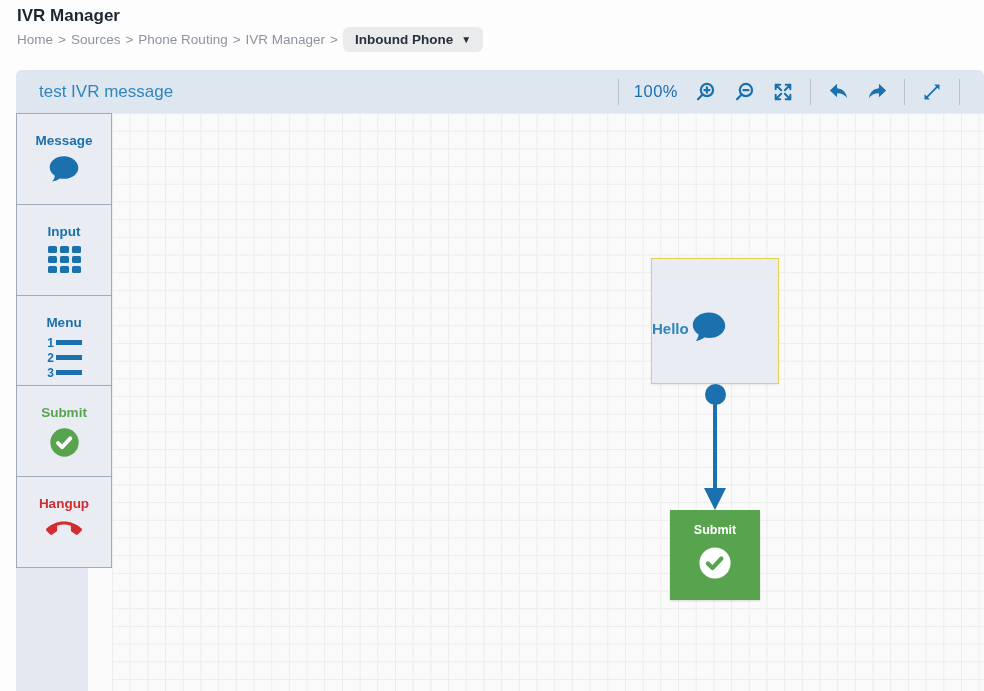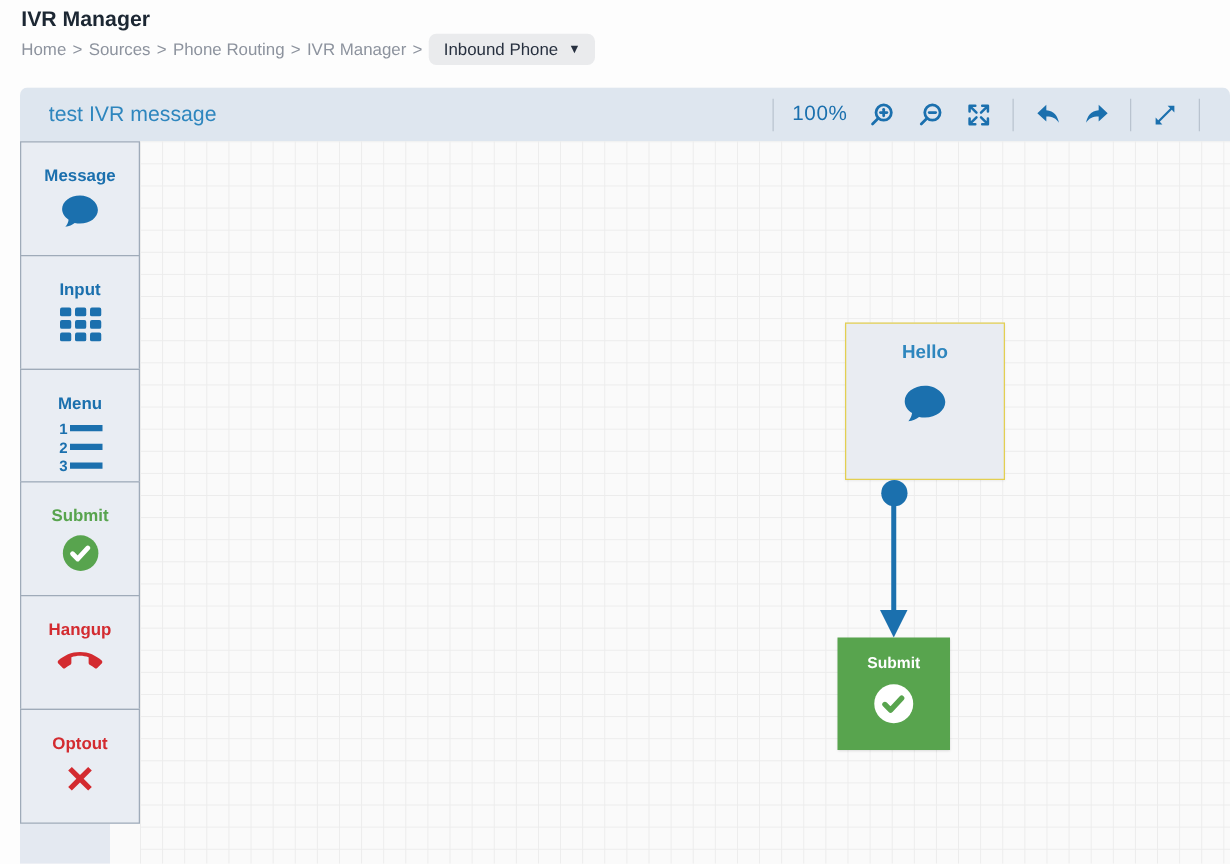--- a/index.html
+++ b/index.html
@@ -6,21 +6,21 @@
   html,body { width:984px; height:691px; overflow:hidden;
     font-family:"Liberation Sans", sans-serif; background:#fdfdfd; }
 
   
   .page-title { position:absolute; left:17px; top:6px; font-size:17px; font-weight:bold; color:#1c2733; }
   .breadcrumb { position:absolute; left:17px; top:25px; height:28px; display:flex; align-items:center;
     font-size:13.5px; color:#8d939e; }
   .crumb { margin-right:5px; }
   .crumb-sep { margin-right:5px; }
   .crumb-pill { display:inline-flex; align-items:center; gap:8px; background:#eaebed; border-radius:6px;
-    padding:5px 12px; color:#27303f; font-weight:normal; font-size:13.5px; cursor:pointer; }
+    padding:5px 12px; color:#27303f; font-weight:bold; font-size:13.5px; cursor:pointer; }
   .crumb-pill .caret { font-size:10px; color:#27303f; }
 
   
   .widget { position:absolute; left:16px; top:70px; width:968px; height:621px;
     border-radius:6px 6px 0 0; overflow:hidden; background:#fafafa; }
   .widget-header { position:absolute; left:0; top:0; right:0; height:43px; background:#dee6ef;
     display:flex; align-items:center; }
   .flow-title { margin-left:23px; font-size:17px; color:#2e86be; }
   .toolbar { margin-left:auto; display:flex; align-items:center; gap:15px; padding-right:24px; color:#1b70ae; }
   .tb-divider { width:1px; height:26px; background:#b9c3cf; }
@@ -46,22 +46,22 @@
   .menu-digit { font-size:12px; font-weight:bold; color:#1b70ae; width:8px; text-align:right; line-height:1; }
   .menu-bar { width:26px; height:4.5px; background:#1b70ae; }
 
   
   .canvas { position:absolute; left:96px; top:43px; right:0; bottom:0; background-color:#fafafa;
     background-image:linear-gradient(to right,#ececec 1px,transparent 1px),
                      linear-gradient(to bottom,#ececec 1px,transparent 1px);
     background-size:17.7px 17.7px; }
 
   .node-message { position:absolute; left:539px; top:145px; width:128px; height:126px;
-    background:#e9ecf2; border:1px solid #e3cf51; display:flex; flex-direction:column; align-items:center;
-    cursor:move; box-shadow:0 1px 2px rgba(0,0,0,.08);margin-left:25px; }
+    background:#e9ecf2; border:1px solid #e3cf51; display:flex; align-items:center;
+    cursor:move; box-shadow:0 1px 2px rgba(0,0,0,.08); }
   .node-message .node-title { margin-top:14px; font-size:15px; font-weight:bold; color:#2e86be; }
   .node-message svg { margin-top:17px; }
 
   .edge-dot { position:absolute; left:593px; top:271px; width:21px; height:21px; border-radius:50%;
     background:#1b70ae; cursor:crosshair; }
   .edge-line { position:absolute; left:601px; top:290px; width:4px; height:87px; background:#1b70ae; }
   .edge-arrowhead { position:absolute; left:592px; top:375px; width:0; height:0;
     border-left:11px solid transparent; border-right:11px solid transparent; border-top:22px solid #1b70ae; }
 
   .node-submit { position:absolute; left:558px; top:397px; width:90px; height:90px; background:#58a44e;
@@ -216,28 +216,20 @@
 
     <div class="palette-item">
       <div class="palette-label c-red">Hangup</div>
       <span>
         <svg width="36" height="22" viewBox="0 0 24 14" fill="#d32b30">
           <path d="M12 2C7.5 2 3.4 3.8.3 6.7c-.4.4-.4 1 0 1.4l2.5 2.5c.4.4 1 .4 1.4 0 .8-.7 1.7-1.3 2.7-1.8.3-.2.5-.5.5-.9V4.8C8.9 4.3 10.4 4 12 4s3.1.3 4.6.8v3.1c0 .4.2.7.5.9 1 .5 1.9 1.1 2.7 1.8.4.4 1 .4 1.4 0l2.5-2.5c.4-.4.4-1 0-1.4C20.6 3.8 16.5 2 12 2z"></path>
         </svg>
       </span>
     </div>
 
-    <div class="palette-item">
-      <div class="palette-label c-red">Optout</div>
-      <span>
-        <svg width="28" height="28" viewBox="0 0 24 24" fill="#d32b30">
-          <path d="M6.4 3.9 12 9.5l5.6-5.6 2.5 2.5L14.5 12l5.6 5.6-2.5 2.5L12 14.5l-5.6 5.6-2.5-2.5L9.5 12 3.9 6.4z"></path>
-        </svg>
-      </span>
-    </div>
   </div>
 
   <div class="canvas">
 
     <div class="node-message">
       <div class="node-title">Hello</div>
       <span>
         <svg width="40" height="34" viewBox="0 0 24 22" fill="#1b70ae">
           <path d="M12 1C6.2 1 1.5 4.6 1.5 9c0 2.5 1.5 4.7 3.8 6.2-.2 1.5-.8 2.9-1.9 4.2 2.2-.3 4.1-1.1 5.5-2.2 1 .2 2 .3 3.1.3 5.8 0 10.5-3.6 10.5-8S17.8 1 12 1z"></path>
         </svg>

